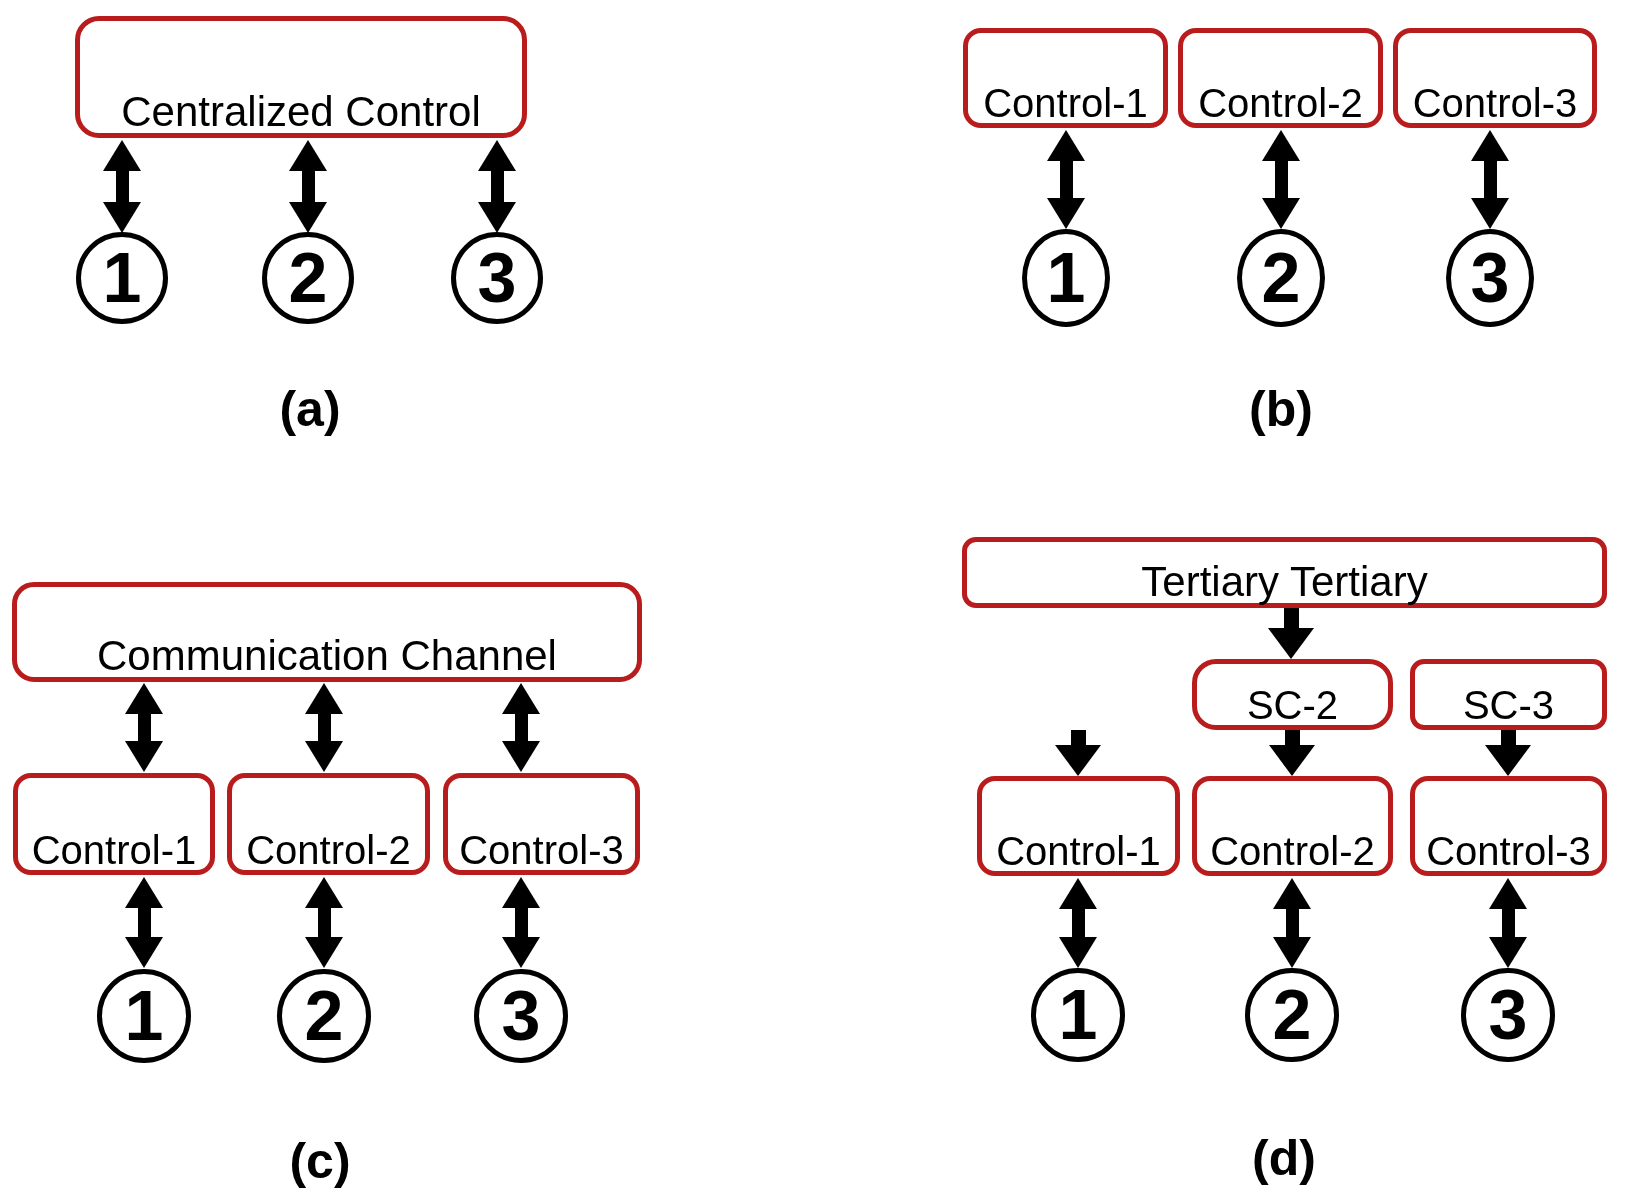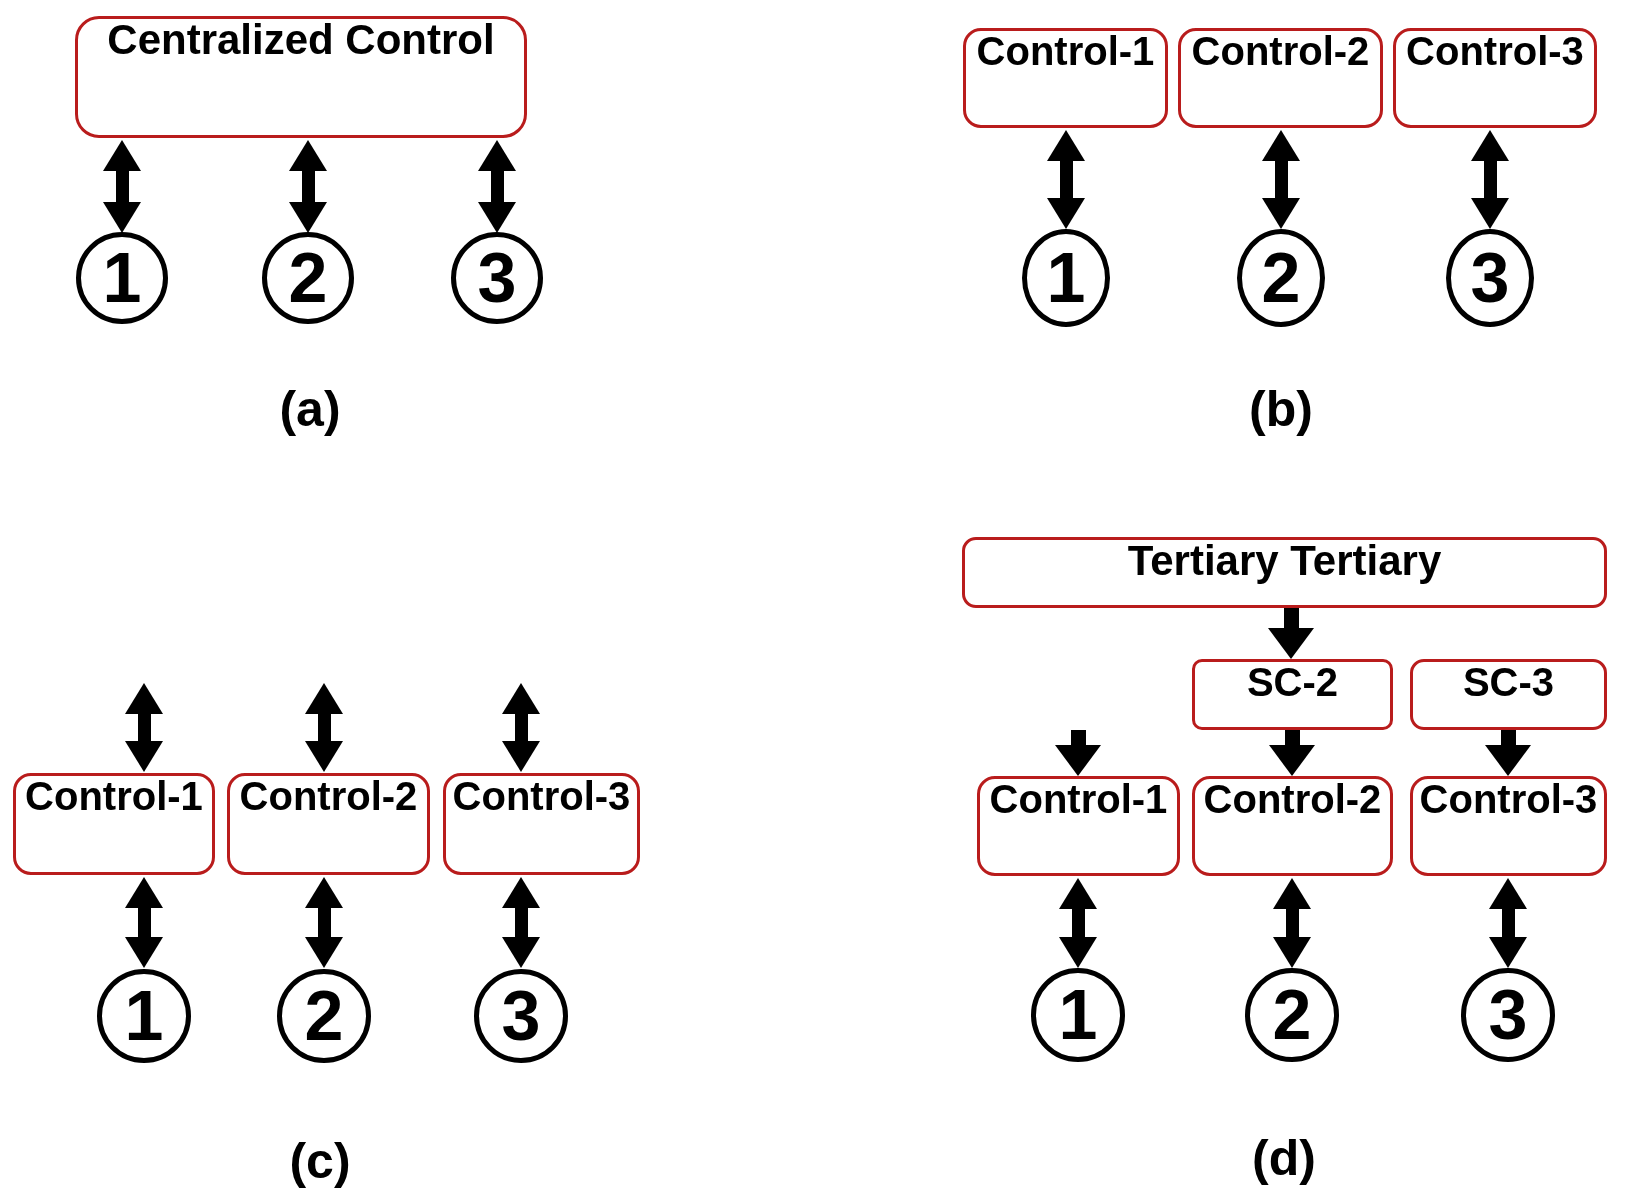--- a/index.html
+++ b/index.html
@@ -2,23 +2,23 @@
 <html><head>
 <meta charset="utf-8">
 <style>
   * { margin:0; padding:0; box-sizing:border-box; }
   html,body { background:#ffffff; }
   body { font-family:"Liberation Sans", sans-serif; color:#000; }
   #figure {
     position:relative; width:1630px; height:1204px; background:#ffffff; overflow:hidden;
   }
   .nbox {
-    position:absolute; border:3px solid #b91c1c; border-radius:18px; background:#fff;
-    display:flex; align-items:flex-start; justify-content:center;
-    font-weight:700; line-height:1; white-space:nowrap;
+    position:absolute; border:5px solid #b91c1c; border-radius:18px; background:#fff;
+    display:flex; align-items:flex-end; justify-content:center;
+    font-weight:400; line-height:1; white-space:nowrap;
   }
   .unit {
     position:absolute; border:5px solid #000; border-radius:50%; background:#fff;
     display:flex; align-items:center; justify-content:center;
     font-weight:700; font-size:70px; line-height:1;
   }
   .cap {
     position:absolute; font-size:50px; font-weight:700; text-align:center; line-height:1;
   }
   
@@ -101,20 +101,23 @@
   </div>
   <div class="unit" style="left:1237px; top:229px; width:88px; height:98px;">
     <span>2</span>
   </div>
   <div class="unit" style="left:1446px; top:229px; width:88px; height:98px;">
     <span>3</span>
   </div>
 
   <div class="cap" style="left:1216px; top:384px; width:130px;">(b)</div>
 
+  <div class="nbox f42" style="left:12px; top:582px; width:630px; height:100px; border-radius:22px;">
+    <span>Communication Channel</span>
+  </div>
 
   <div class="arr2" style="left:125px; top:683px; height:89px;">
     <div class="h-up"></div>
     <div class="shaft"></div>
     <div class="h-dn"></div>
   </div>
   <div class="arr2" style="left:305px; top:683px; height:89px;">
     <div class="h-up"></div>
     <div class="shaft"></div>
     <div class="h-dn"></div>
@@ -165,21 +168,21 @@
 
   <div class="nbox f42" style="left:962px; top:537px; width:645px; height:71px; border-radius:14px;">
     <span>Tertiary Tertiary</span>
   </div>
 
   <div class="arr1" style="left:1268px; top:608px; height:51px;">
     <div class="shaft"></div>
     <div class="h-dn"></div>
   </div>
 
-  <div class="nbox f40" style="left:1192px; top:659px; width:201px; height:71px; border-radius:10px;">
+  <div class="nbox f40" style="left:1192px; top:659px; width:201px; height:71px; border-radius:24px;">
     <span>SC-2</span>
   </div>
   <div class="nbox f40" style="left:1410px; top:659px; width:197px; height:71px; border-radius:14px;">
     <span>SC-3</span>
   </div>
 
   <div class="arr1" style="left:1055px; top:730px; height:46px;">
     <div class="shaft"></div>
     <div class="h-dn"></div>
   </div>

